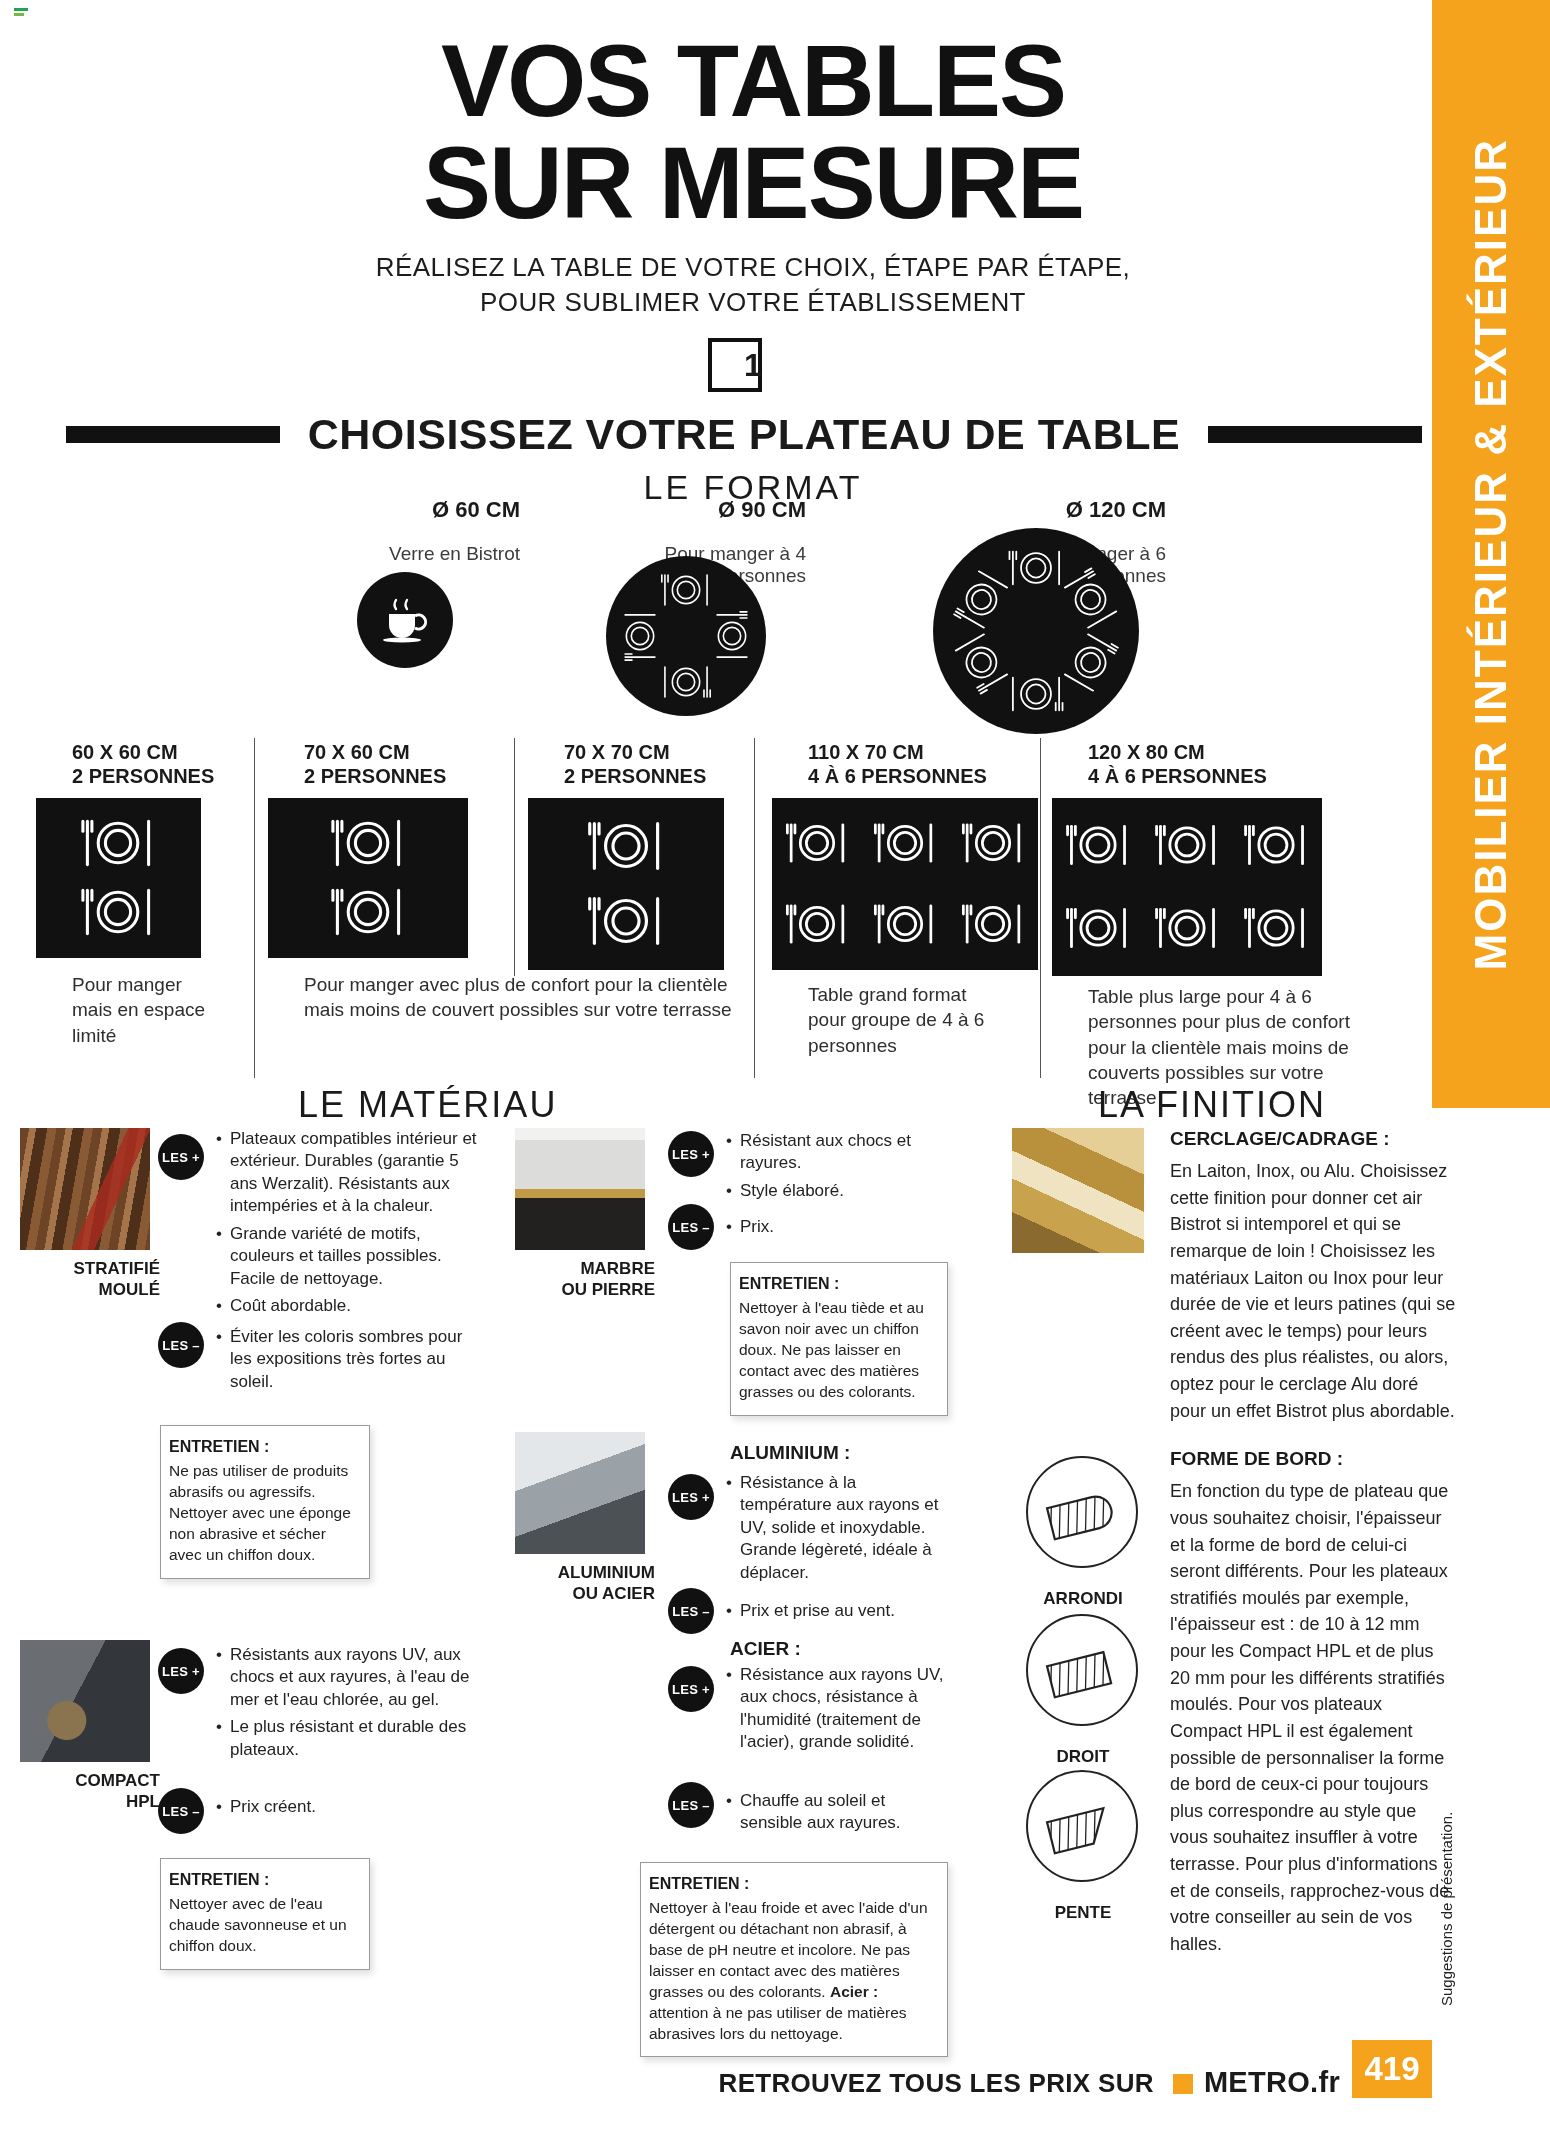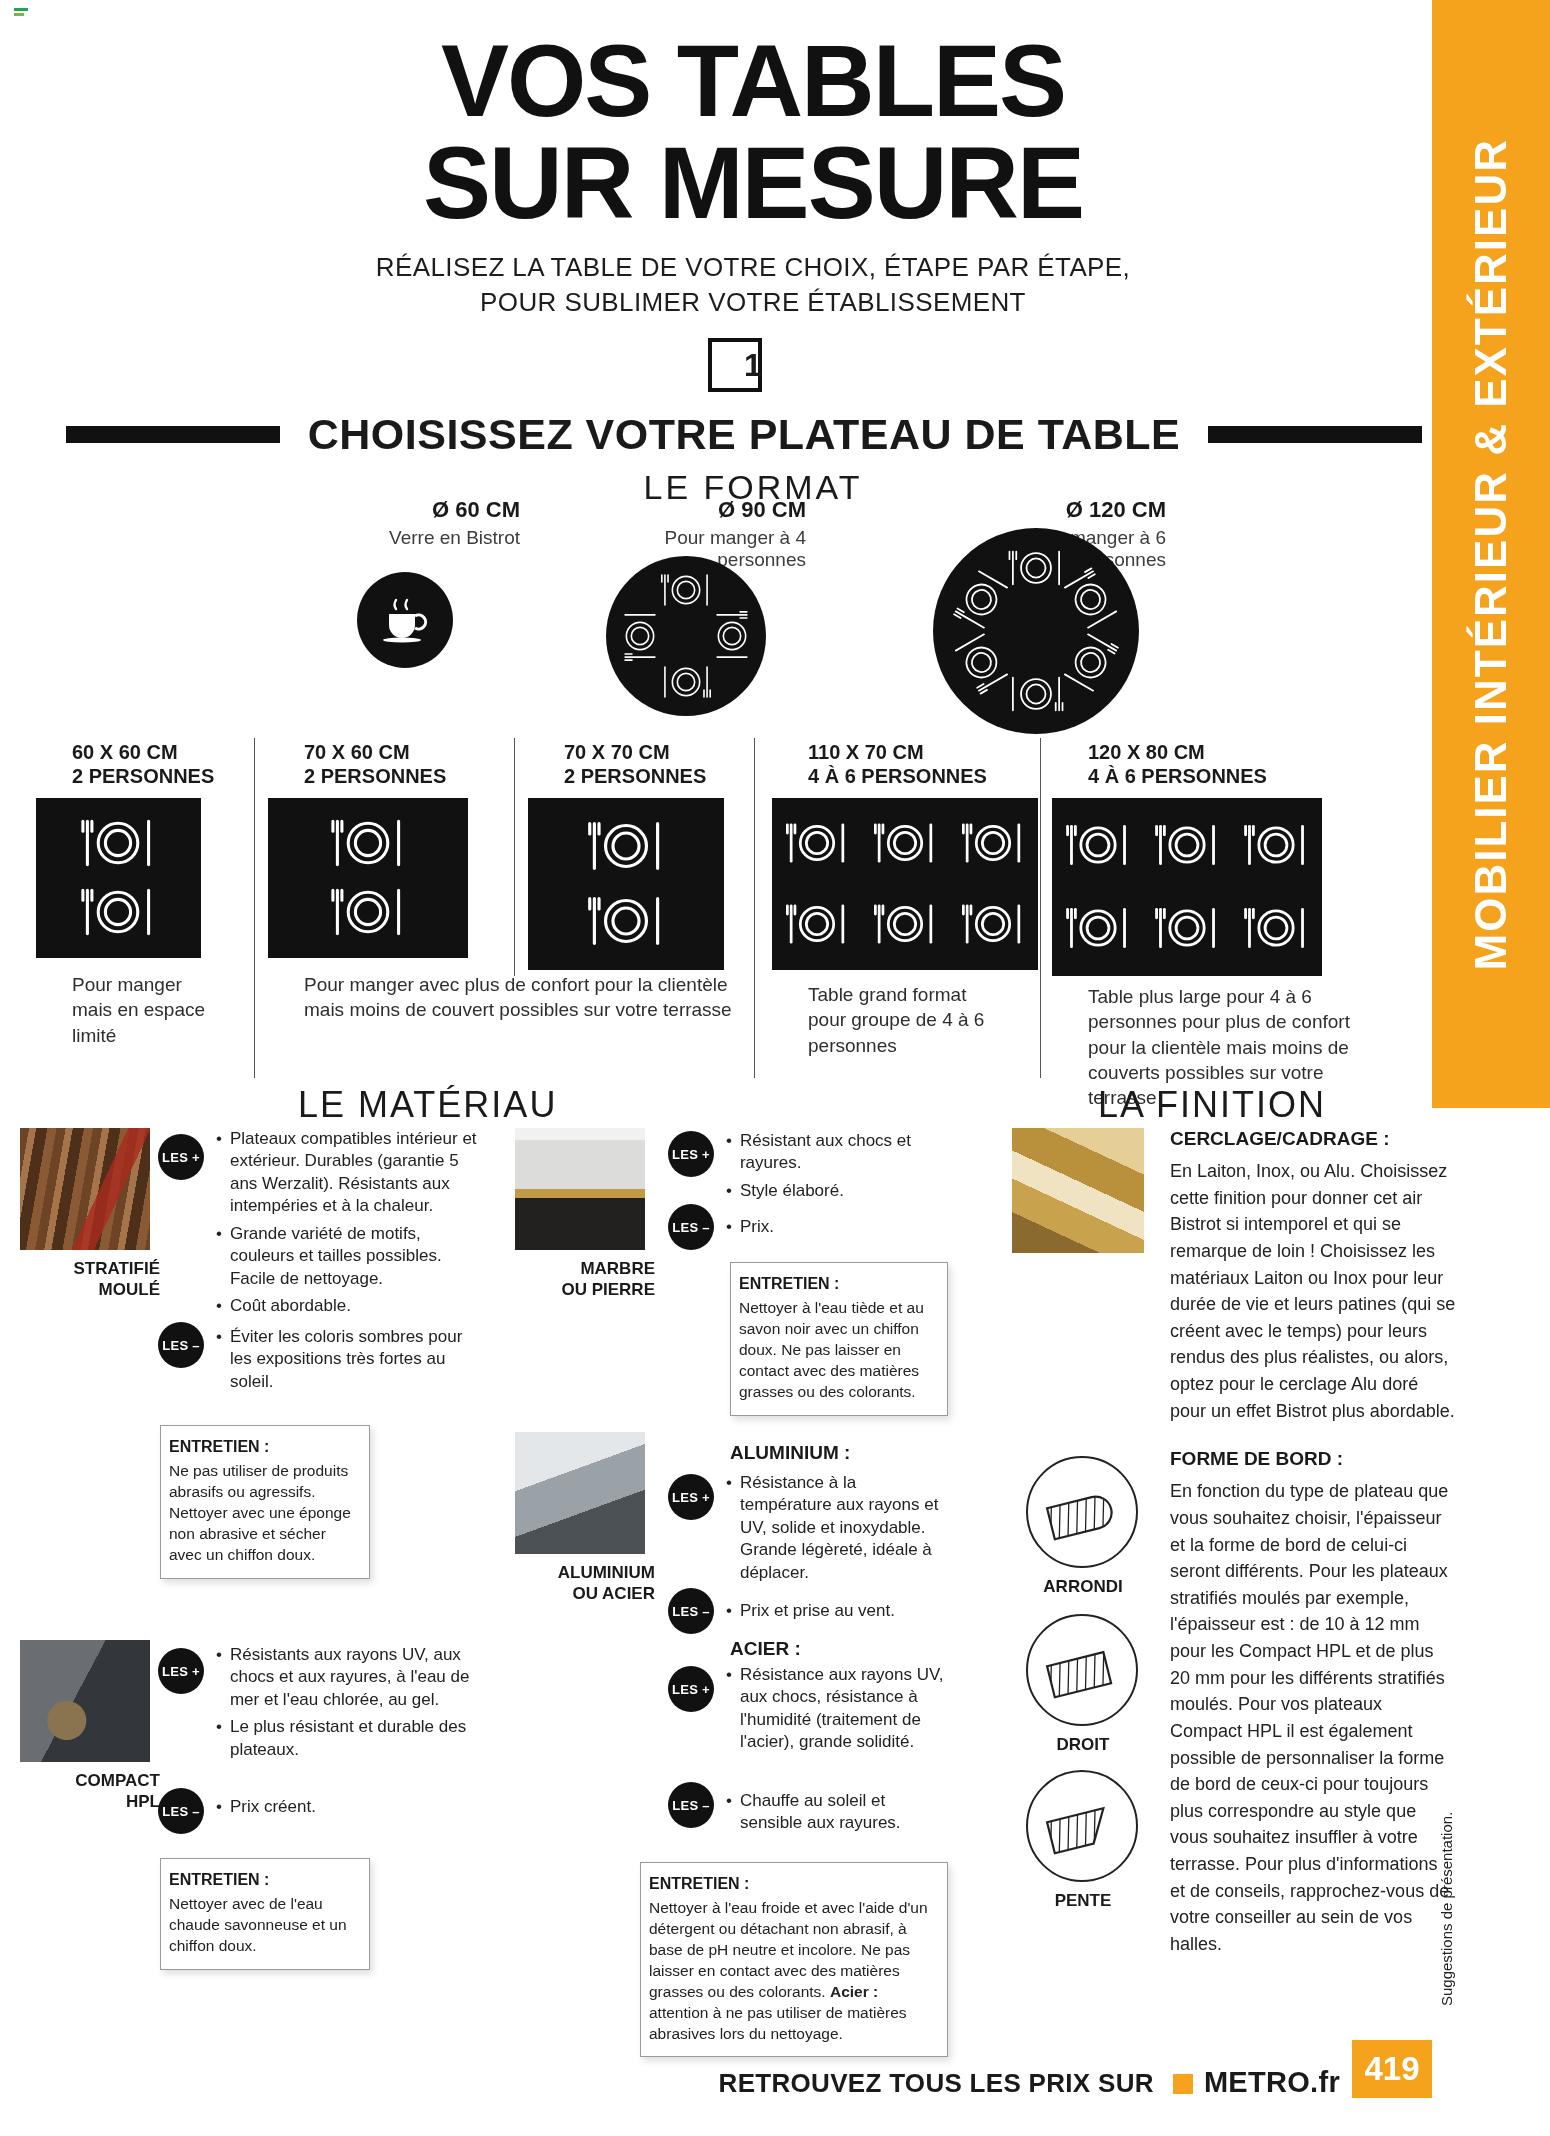--- a/index.html
+++ b/index.html
@@ -23,21 +23,21 @@
              font-size:32px; font-weight:800; }
   .sec-head { left:30px; top:410px; width:1392px; display:flex; align-items:center; gap:28px; }
   .sec-head .bar { flex:1; height:17px; background:#111; }
   .sec-title { font-size:43px; font-weight:800; letter-spacing:.5px; white-space:nowrap; }
   .format-title { left:0; top:468px; width:1470px; text-align:center; font-size:34px;
                   font-weight:400; letter-spacing:3px; }
 
   
   .rt { text-align:right; }
   .rt-size { font-size:22px; font-weight:800; }
-  .rt-cap  { font-size:19px; color:#3c3c3c; margin-top:4px; }
+  .rt-cap  { font-size:19px; color:#3c3c3c; margin-top:20px; }
   .rsvg { position:absolute; }
 
   
   .rl { font-size:20px; font-weight:800; line-height:1.2; }
   .tblk { position:absolute; background:#111; display:block; }
   .td { font-size:19px; line-height:1.33; color:#2e2e2e; }
   .vdiv { position:absolute; width:1px; background:#555; }
 
   
   .group-title { font-size:36px; font-weight:400; letter-spacing:2px; text-align:left; }
@@ -67,21 +67,21 @@
   .ent h4 { font-size:16px; font-weight:800; margin-bottom:5px; }
   .ent p  { font-size:15.5px; line-height:1.35; color:#222; }
 
   
   .fin-col { position:absolute; left:1170px; top:1128px; width:286px; }
   .fin-h { font-size:19px; font-weight:800; margin-bottom:8px; }
   .fin-p { font-size:18px; line-height:1.48; color:#222; margin-bottom:24px; }
   .edge-item { position:absolute; width:114px; text-align:center; }
   .edge { width:112px; height:112px; border-radius:50%; border:2.5px solid #222;
           background:#fff; display:flex; align-items:center; justify-content:center; }
-  .edge-label { font-size:17px; font-weight:800; margin-top:9px; }
+  .edge-label { font-size:17px; font-weight:800; margin-top:21px; }
 
   
   .sidebar { position:absolute; left:1432px; top:0; width:118px; height:1108px;
              background:#F5A31C; display:flex; align-items:center; justify-content:center; }
   .sidebar-label { writing-mode:vertical-rl; transform:rotate(180deg); color:#fff;
                    font-weight:800; font-size:44px; letter-spacing:2px; white-space:nowrap; }
   .side-note { position:absolute; left:1438px; top:1746px; height:260px;
                writing-mode:vertical-rl; transform:rotate(180deg); font-size:15px;
                color:#222; display:flex; align-items:center; }
   .footer { position:absolute; top:2066px; left:0; width:1340px; text-align:right;

